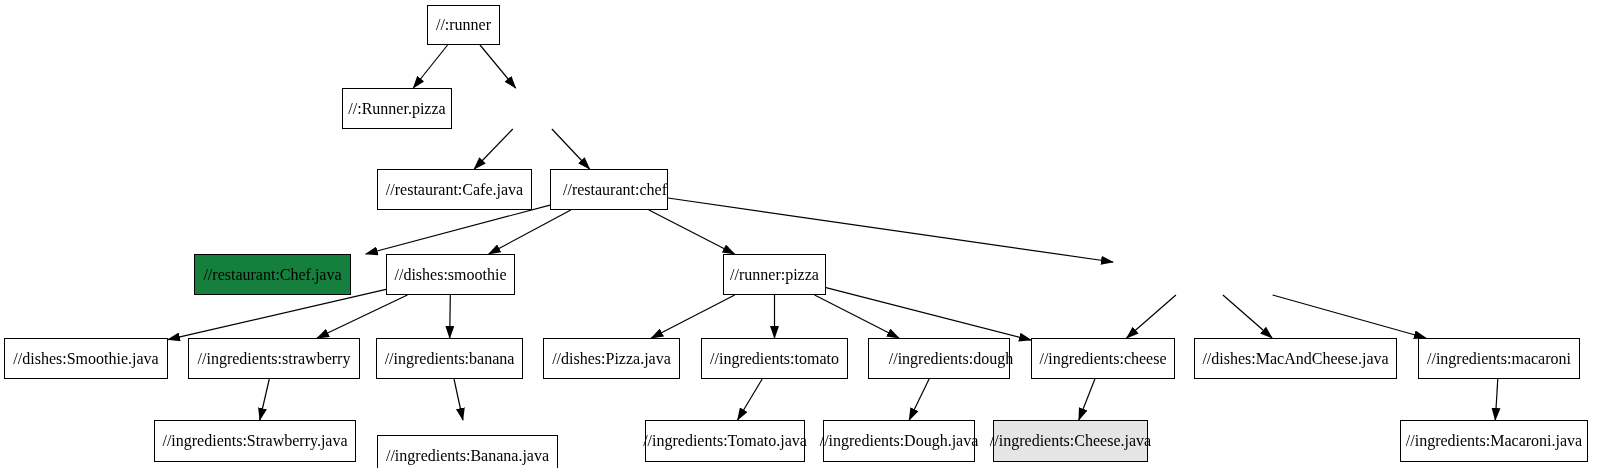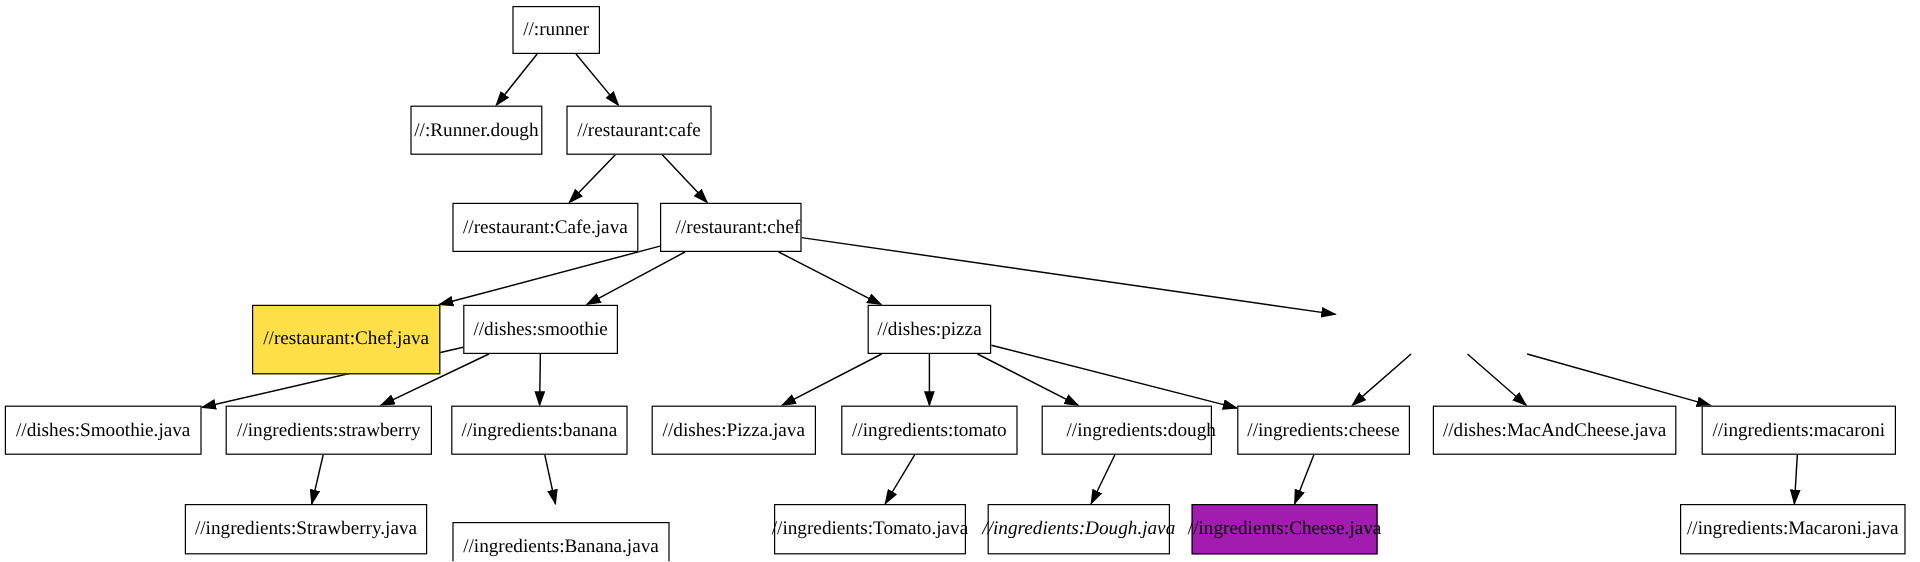--- a/index.html
+++ b/index.html
@@ -77,39 +77,36 @@
       <line x1="762.2" y1="379.0" x2="737.6" y2="420.0" stroke="#000000" stroke-width="1.2" marker-end="url(#arrowhead)"></line>
       <line x1="929.1" y1="379.0" x2="909.2" y2="420.0" stroke="#000000" stroke-width="1.2" marker-end="url(#arrowhead)"></line>
       <line x1="1094.9" y1="379.0" x2="1078.8" y2="420.0" stroke="#000000" stroke-width="1.2" marker-end="url(#arrowhead)"></line>
       <line x1="1497.8" y1="379.0" x2="1495.3" y2="420.0" stroke="#000000" stroke-width="1.2" marker-end="url(#arrowhead)"></line>
     </svg>
   <div class="node-layer" id="node-layer">
       <div class="node" style="left: 427px; top: 5px; width: 73px; height: 40px; border-color: rgb(0, 0, 0); background: rgb(255, 255, 255); text-align: center;">
         <span>//:runner</span>
       </div>
       <div class="node" style="left: 342px; top: 88px; width: 110px; height: 41px; border-color: rgb(0, 0, 0); background: rgb(255, 255, 255);">
-        <span>//:Runner.dough</span>
-      </div>
-      <div class="node" style="left: 472px; top: 88px; width: 121px; height: 41px; border-color: rgb(0, 0, 0); background: rgb(255, 255, 255);">
-        <span>//restaurant:cafe</span>
+        <span>//:Runner.pizza</span>
       </div>
       <div class="node" style="left: 377px; top: 169px; width: 155px; height: 41px; border-color: rgb(0, 0, 0); background: rgb(255, 255, 255);">
         <span>//restaurant:Cafe.java</span>
       </div>
       <div class="node" style="left: 550px; top: 169px; width: 118px; height: 41px; border-color: rgb(0, 0, 0); background: rgb(255, 255, 255); padding-left: 12px;">
         <span>//restaurant:chef</span>
       </div>
-      <div class="node" style="left: 210px; top: 254px; width: 157px; height: 58px; border-color: rgb(0, 0, 0); background: #fde047;">
+      <div class="node" style="left: 194px; top: 254px; width: 157px; height: 41px; border-color: rgb(0, 0, 0); background: #15803d;">
         <span>//restaurant:Chef.java</span>
       </div>
       <div class="node" style="left: 386px; top: 254px; width: 129px; height: 41px; border-color: rgb(0, 0, 0); background: rgb(255, 255, 255);">
         <span>//dishes:smoothie</span>
       </div>
       <div class="node" style="left: 723px; top: 254px; width: 103px; height: 41px; border-color: rgb(0, 0, 0); background: rgb(255, 255, 255);">
-        <span>//dishes:pizza</span>
+        <span>//runner:pizza</span>
       </div>
       <div class="node" style="left: 4px; top: 338px; width: 164px; height: 41px; border-color: rgb(0, 0, 0); background: rgb(255, 255, 255);">
         <span>//dishes:Smoothie.java</span>
       </div>
       <div class="node" style="left: 188px; top: 338px; width: 172px; height: 41px; border-color: rgb(0, 0, 0); background: rgb(255, 255, 255);">
         <span>//ingredients:strawberry</span>
       </div>
       <div class="node" style="left: 376px; top: 338px; width: 147px; height: 41px; border-color: rgb(0, 0, 0); background: rgb(255, 255, 255);">
         <span>//ingredients:banana</span>
       </div>
@@ -133,23 +130,23 @@
       </div>
       <div class="node" style="left: 154px; top: 420px; width: 202px; height: 42px; border-color: rgb(0, 0, 0); background: rgb(255, 255, 255);">
         <span>//ingredients:Strawberry.java</span>
       </div>
       <div class="node" style="left: 377px; top: 435px; width: 181px; height: 42px; border-color: rgb(0, 0, 0); background: rgb(255, 255, 255);">
         <span>//ingredients:Banana.java</span>
       </div>
       <div class="node" style="left: 645px; top: 420px; width: 160px; height: 42px; border-color: rgb(0, 0, 0); background: rgb(255, 255, 255);">
         <span>//ingredients:Tomato.java</span>
       </div>
-      <div class="node" style="left: 823px; top: 420px; width: 152px; height: 42px; border-color: rgb(0, 0, 0); background: rgb(255, 255, 255); font-style: italic;">
+      <div class="node" style="left: 823px; top: 420px; width: 152px; height: 42px; border-color: rgb(0, 0, 0); background: rgb(255, 255, 255);">
         <span>//ingredients:Dough.java</span>
       </div>
-      <div class="node" style="left: 993px; top: 420px; width: 155px; height: 42px; border-color: rgb(0, 0, 0); background: #a21caf;">
+      <div class="node" style="left: 993px; top: 420px; width: 155px; height: 42px; border-color: rgb(0, 0, 0); background: #e5e5e5;">
         <span>//ingredients:Cheese.java</span>
       </div>
       <div class="node" style="left: 1400px; top: 420px; width: 188px; height: 42px; border-color: rgb(0, 0, 0); background: rgb(255, 255, 255);">
         <span>//ingredients:Macaroni.java</span>
       </div>
     </div>
 </div>
 
 </body></html>

